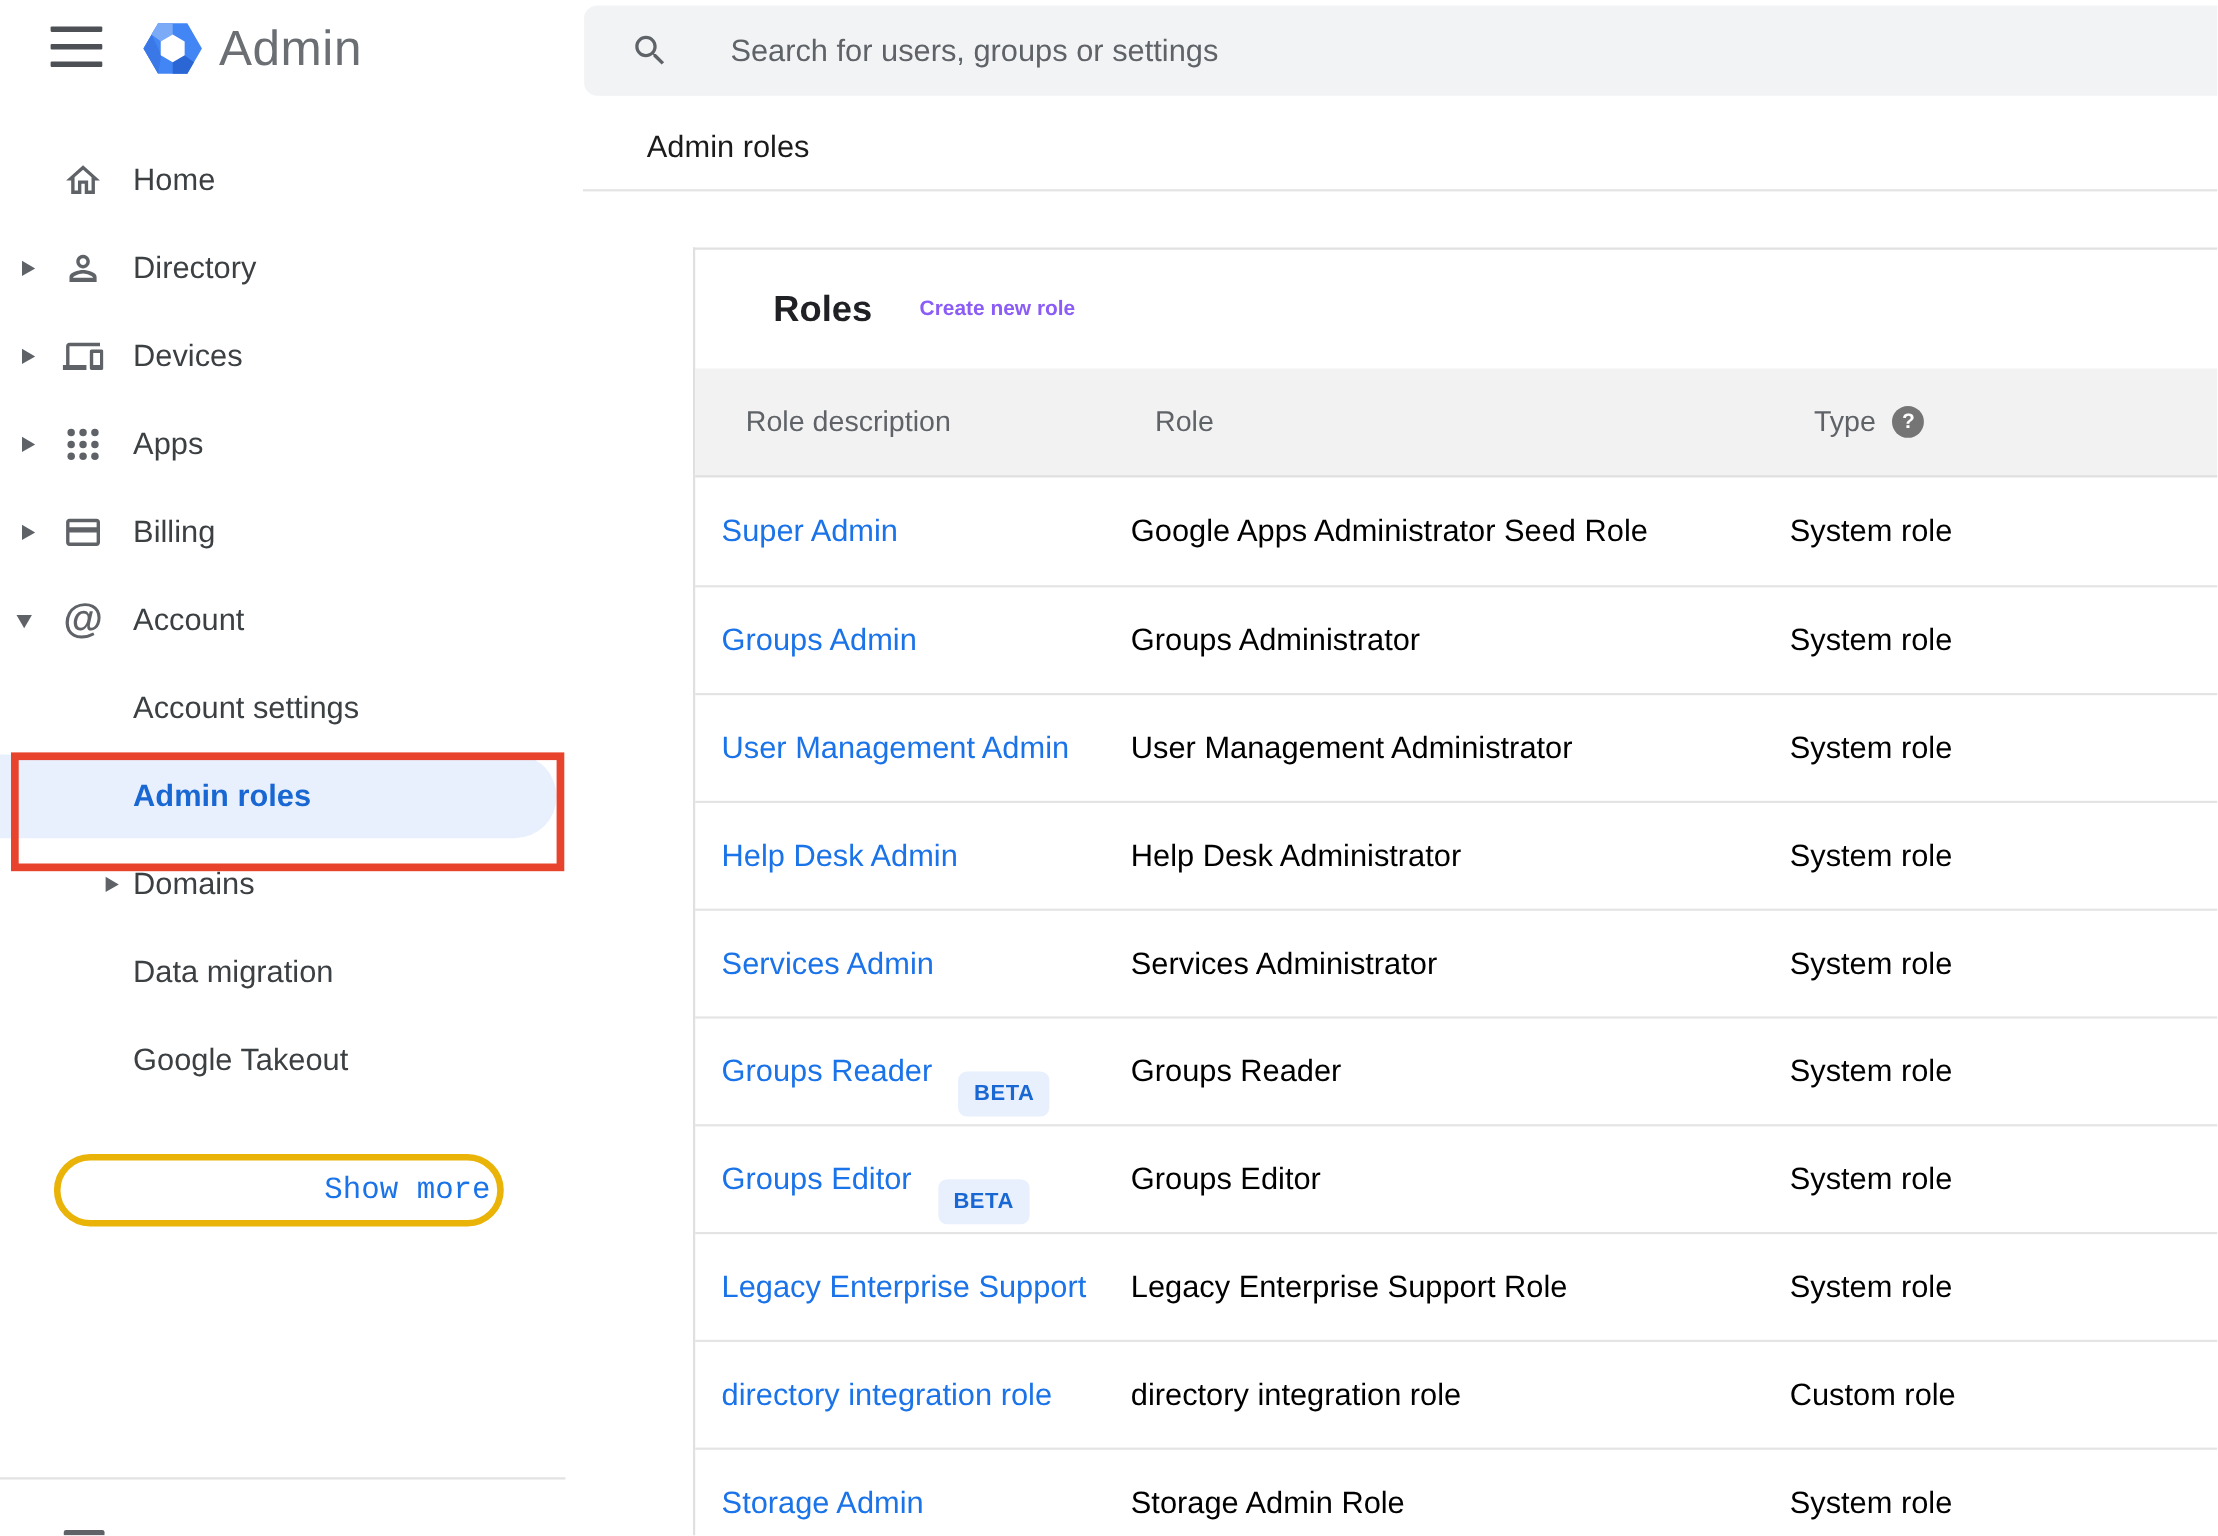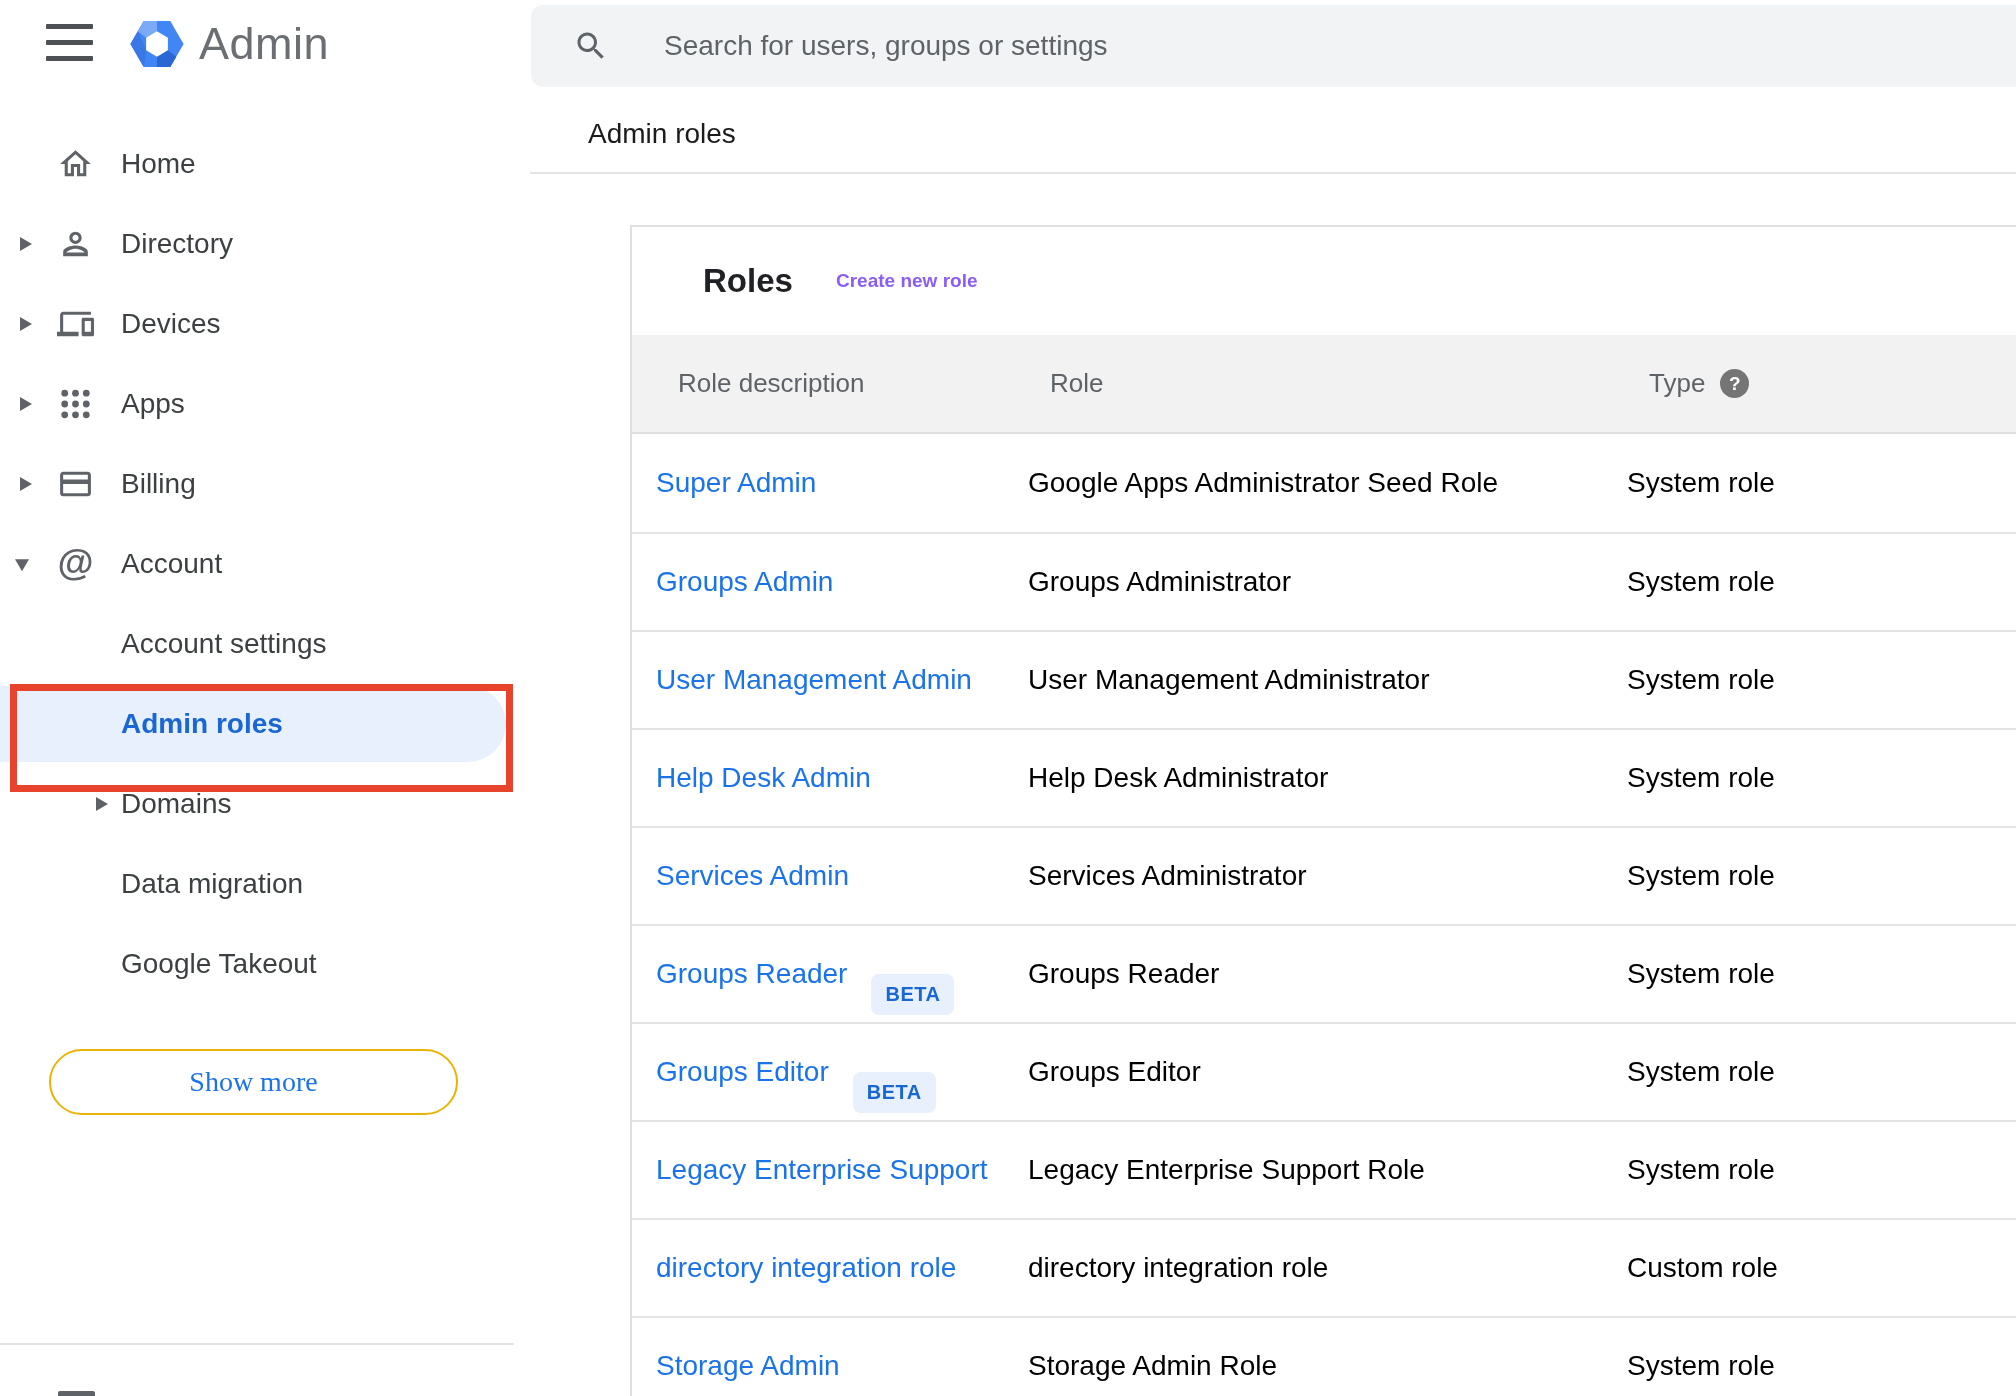--- a/index.html
+++ b/index.html
@@ -35,22 +35,22 @@
   .s-icon svg{width:100%;height:100%;fill:#5f6368;}
   .caret{position:absolute;top:50%;width:0;height:0;}
   .caret.right{left:20px;transform:translateY(-50%);
     border-left:12px solid #5f6368;border-top:7px solid transparent;border-bottom:7px solid transparent;}
   .caret.down{left:15px;transform:translateY(-40%);
     border-top:12px solid #5f6368;border-left:7px solid transparent;border-right:7px solid transparent;}
   .caret.child-pos{left:96px;}
   .annotation-box{position:absolute;left:10px;top:684px;width:503px;height:108px;
     border:7px solid #e8432c;box-sizing:border-box;z-index:5;pointer-events:none;}
   .show-more{position:absolute;left:49px;top:1049px;width:409px;height:66px;border-radius:33px;
-    border:2px solid #eab308;background:#fff;color:#1a73e8;font-size:28px;font-family:Liberation Serif, serif;
-    display:flex;align-items:center;justify-content:center;cursor:pointer;}
+    border:6px solid #eab308;background:#fff;color:#1a73e8;font-size:28px;font-family:Liberation Mono, monospace;
+    display:flex;align-items:center;justify-content:flex-end;cursor:pointer;}
   .side-bottom-divider{position:absolute;left:0;top:1343px;width:514px;height:2px;background:#e2e2e2;}
   .cutoff-icon{position:absolute;left:58px;top:1391px;width:37px;height:5px;background:#5f6368;border-radius:2px 2px 0 0;}
 
   
   .card{position:absolute;left:630px;top:225px;width:1386px;background:#fff;
     border-left:2px solid #e0e0e0;border-top:2px solid #e0e0e0;box-sizing:border-box;}
   .card-header{position:relative;height:108px;display:flex;align-items:center;}
   .card-title{margin:0 0 0 71px;font-size:33px;font-weight:600;color:#202124;}
   .create-link{position:absolute;left:204px;font-size:19px;color:#8b5cf6;text-decoration:none;cursor:pointer;font-weight:bold;}
   .thead,.trow{display:grid;grid-template-columns:372px 599px 1fr;align-items:center;

